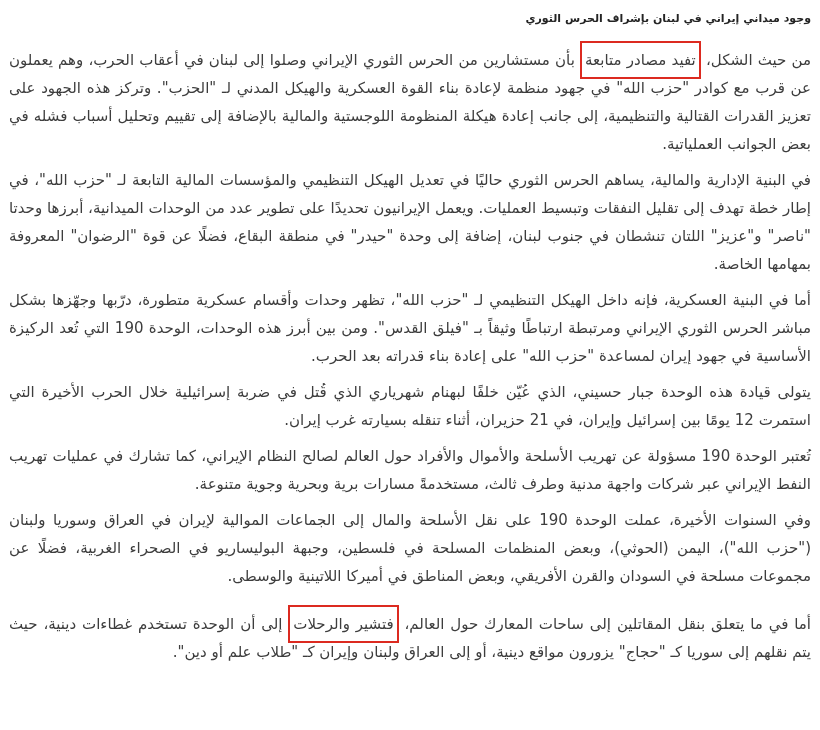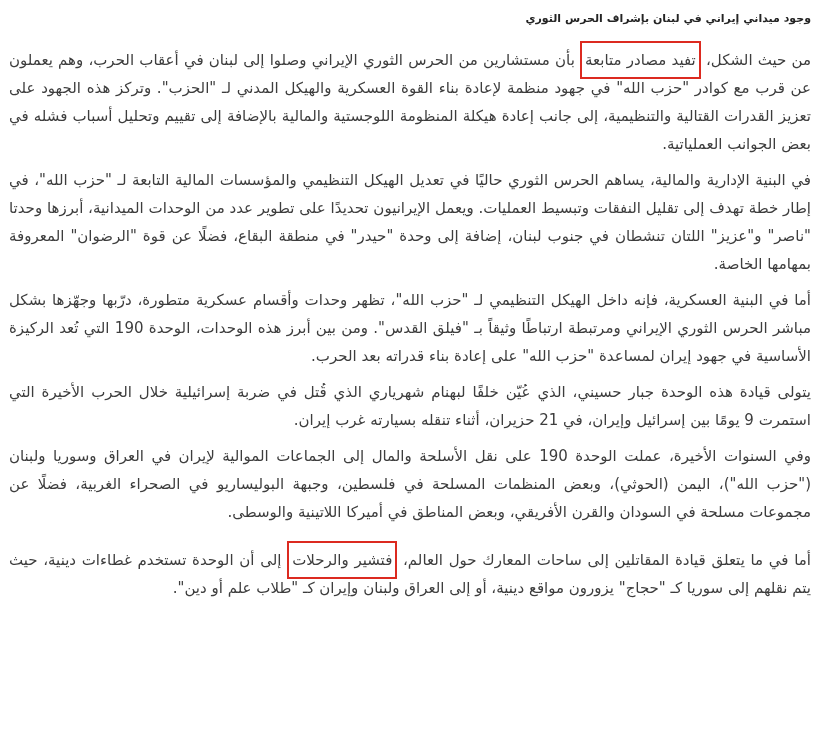--- a/index.html
+++ b/index.html
@@ -44,17 +44,18 @@
 </style>
 </head>
 <body>
 
 <div class="page">
   <h1 class="article-title">وجود ميداني إيراني في لبنان بإشراف الحرس الثوري</h1>
   <div class="article-body" id="article-body">
       <p><span class="seg seg-normal">من حيث الشكل، </span><span class="seg seg-redbox">تفيد مصادر متابعة</span><span class="seg seg-normal"> بأن مستشارين من الحرس الثوري الإيراني وصلوا إلى لبنان في أعقاب الحرب، وهم يعملون عن قرب مع كوادر "حزب الله" في جهود منظمة لإعادة بناء القوة العسكرية والهيكل المدني لـ "الحزب". وتركز هذه الجهود على تعزيز القدرات القتالية والتنظيمية، إلى جانب إعادة هيكلة المنظومة اللوجستية والمالية بالإضافة إلى تقييم وتحليل أسباب فشله في بعض الجوانب العملياتية.</span></p>
       <p><span class="seg seg-bold">في البنية الإدارية والمالية</span><span class="seg seg-normal">، يساهم الحرس الثوري حاليًا في تعديل الهيكل التنظيمي والمؤسسات المالية التابعة لـ "حزب الله"، في إطار خطة تهدف إلى تقليل النفقات وتبسيط العمليات. ويعمل الإيرانيون تحديدًا على تطوير عدد من الوحدات الميدانية، أبرزها وحدتا "ناصر" و"عزيز" اللتان تنشطان في جنوب لبنان، إضافة إلى وحدة "حيدر" في منطقة البقاع، فضلًا عن قوة "الرضوان" المعروفة بمهامها الخاصة.</span></p>
       <p><span class="seg seg-normal">أما </span><span class="seg seg-bold">في البنية العسكرية</span><span class="seg seg-normal">، فإنه داخل الهيكل التنظيمي لـ "حزب الله"، تظهر وحدات وأقسام عسكرية متطورة، درّبها وجهّزها بشكل مباشر الحرس الثوري الإيراني ومرتبطة ارتباطًا وثيقاً بـ "فيلق القدس". ومن بين أبرز هذه الوحدات، الوحدة 190 التي تُعد الركيزة الأساسية في جهود إيران لمساعدة "حزب الله" على إعادة بناء قدراته بعد الحرب.</span></p>
-      <p><span class="seg seg-normal">يتولى قيادة هذه الوحدة جبار حسيني، الذي عُيّن خلفًا لبهنام شهرياري الذي قُتل في ضربة إسرائيلية خلال الحرب الأخيرة التي استمرت 9 يومًا بين إسرائيل وإيران، في 21 حزيران، أثناء تنقله بسيارته غرب إيران.</span></p>
+      <p><span class="seg seg-normal">يتولى قيادة هذه الوحدة جبار حسيني، الذي عُيّن خلفًا لبهنام شهرياري الذي قُتل في ضربة إسرائيلية خلال الحرب الأخيرة التي استمرت 12 يومًا بين إسرائيل وإيران، في 21 حزيران، أثناء تنقله بسيارته غرب إيران.</span></p>
+      <p><span class="seg seg-normal">تُعتبر الوحدة 190 مسؤولة عن تهريب الأسلحة والأموال والأفراد حول العالم لصالح النظام الإيراني، كما تشارك في عمليات تهريب النفط الإيراني عبر شركات واجهة مدنية وطرف ثالث، مستخدمةً مسارات برية وبحرية وجوية متنوعة.</span></p>
       <p><span class="seg seg-normal">وفي السنوات الأخيرة، عملت الوحدة 190 على نقل الأسلحة والمال إلى الجماعات الموالية لإيران في العراق وسوريا ولبنان ("حزب الله")، اليمن (الحوثي)، وبعض المنظمات المسلحة في فلسطين، وجبهة البوليساريو في الصحراء الغربية، فضلًا عن مجموعات مسلحة في السودان والقرن الأفريقي، وبعض المناطق في أميركا اللاتينية والوسطى.</span></p>
-      <p class="extra-space"><span class="seg seg-normal">أما في ما يتعلق قيادة المقاتلين إلى ساحات المعارك حول العالم، </span><span class="seg seg-redbox">فتشير والرحلات</span><span class="seg seg-normal"> إلى أن الوحدة تستخدم غطاءات دينية، حيث يتم نقلهم إلى سوريا كـ "حجاج" يزورون مواقع دينية، أو إلى العراق ولبنان وإيران كـ "طلاب علم أو دين".</span></p>
+      <p class="extra-space"><span class="seg seg-normal">أما في ما يتعلق بنقل المقاتلين إلى ساحات المعارك حول العالم، </span><span class="seg seg-redbox">فتشير والرحلات</span><span class="seg seg-normal"> إلى أن الوحدة تستخدم غطاءات دينية، حيث يتم نقلهم إلى سوريا كـ "حجاج" يزورون مواقع دينية، أو إلى العراق ولبنان وإيران كـ "طلاب علم أو دين".</span></p>
     </div>
 </div>
 
 </body></html>

